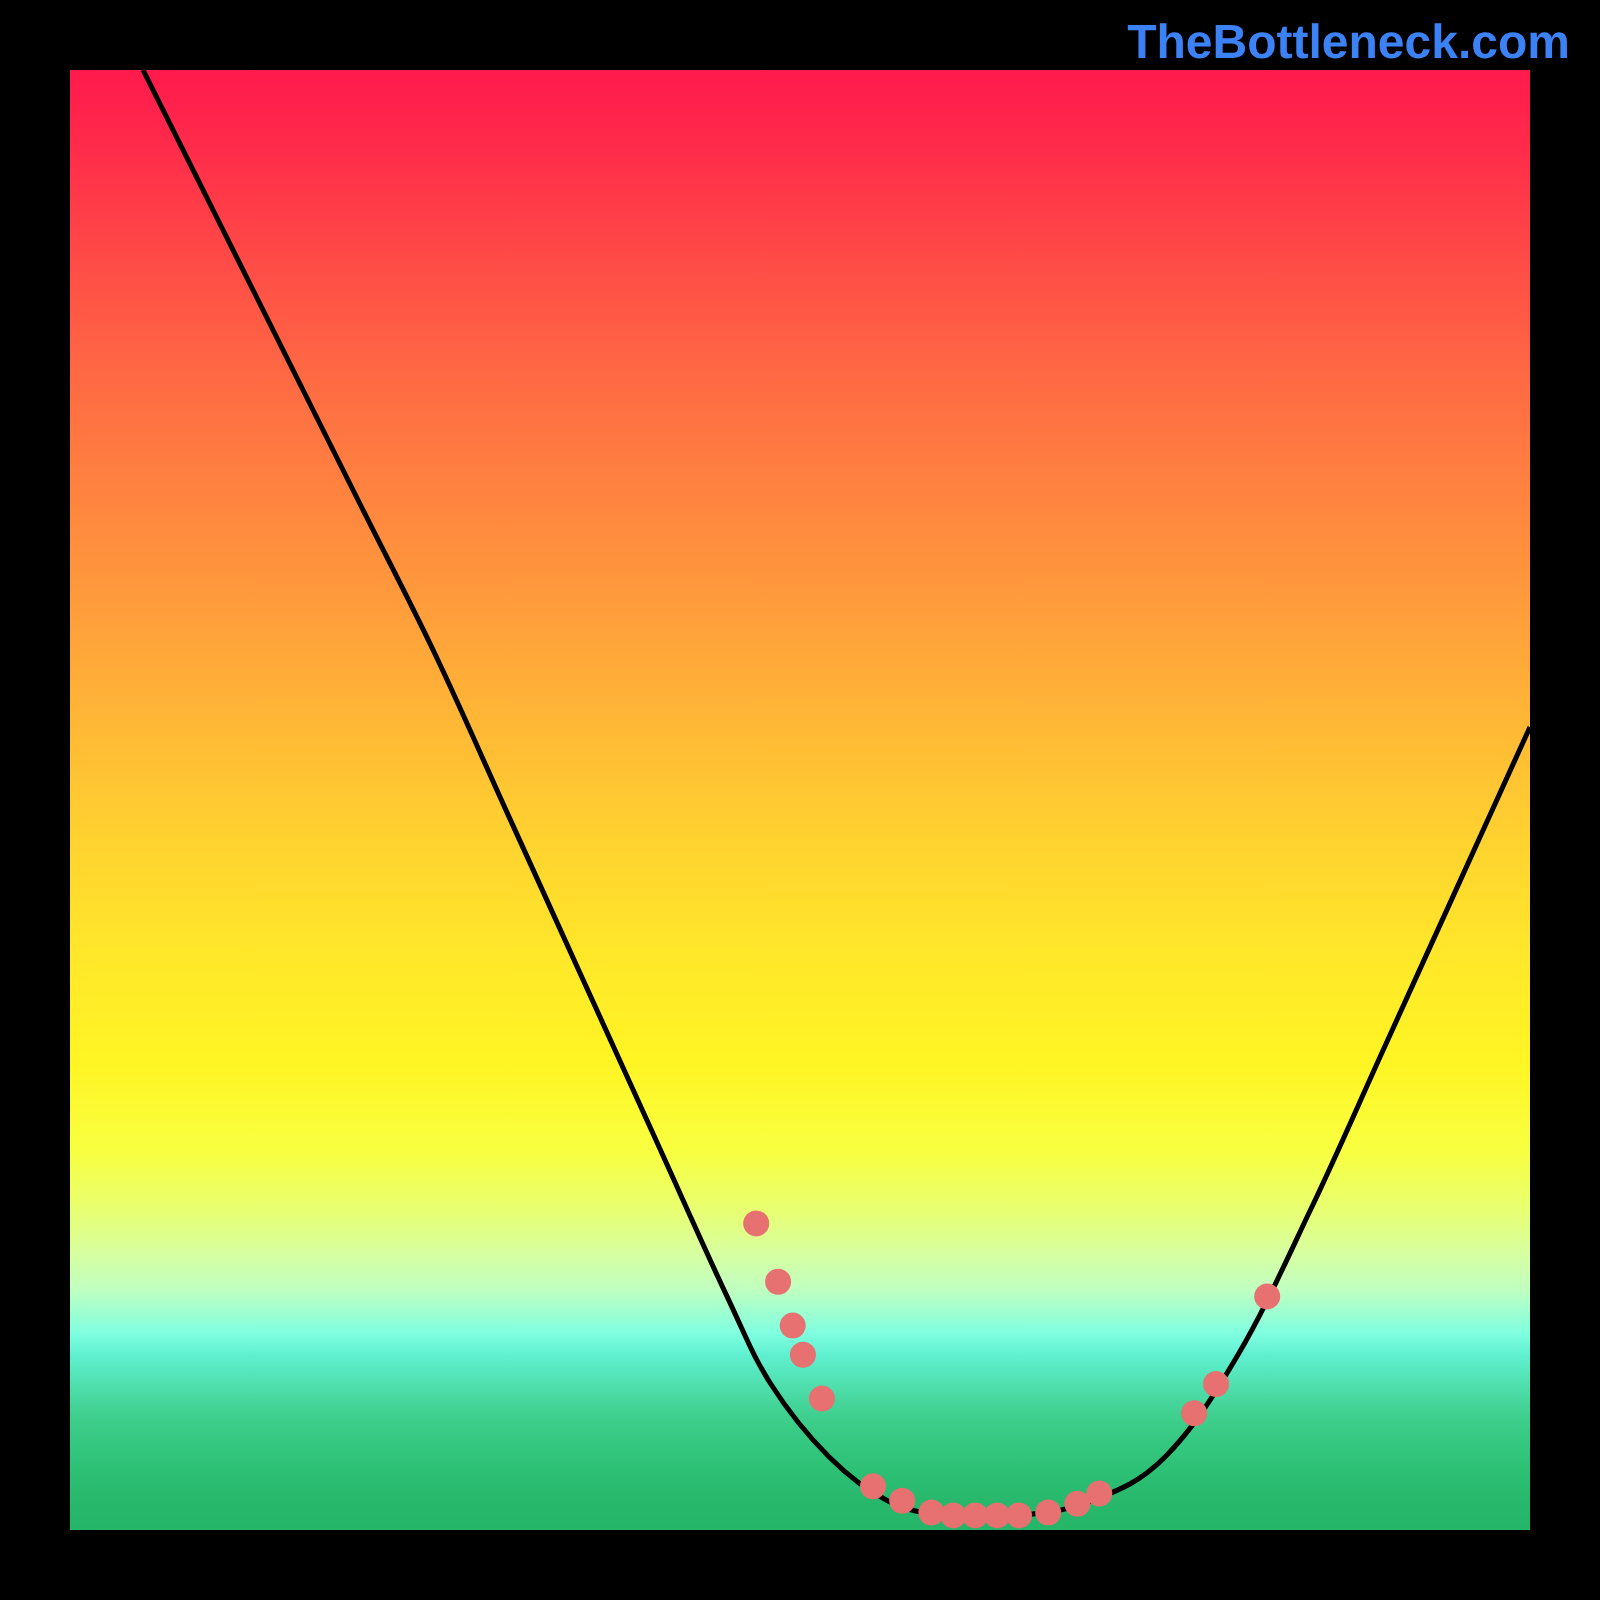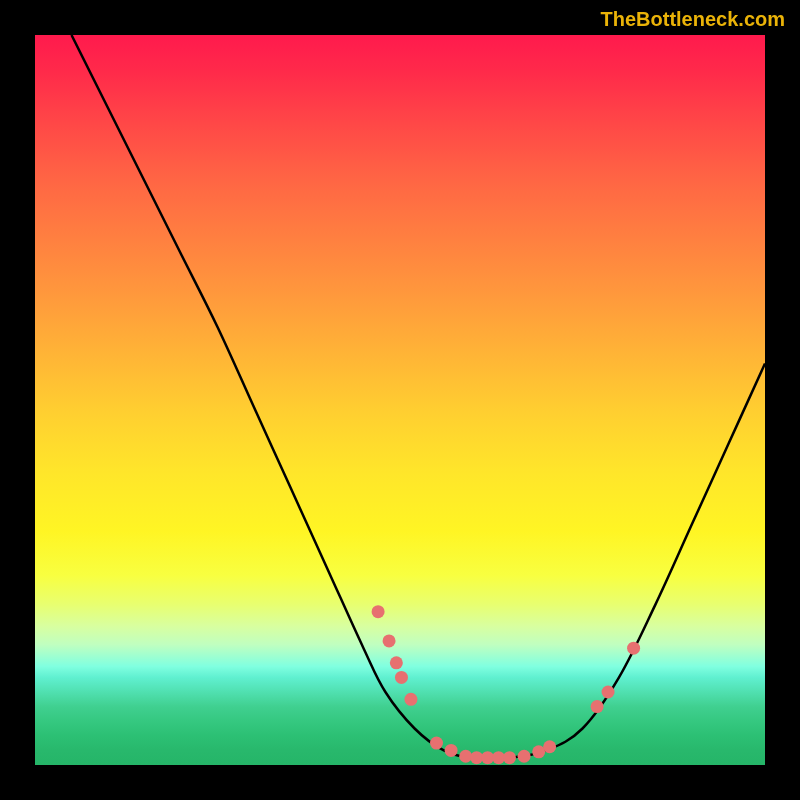--- a/index.html
+++ b/index.html
@@ -9,22 +9,22 @@
     width: 800px;
     height: 800px;
     overflow: hidden;
     position: relative;
     font-family: Arial, sans-serif;
   }
   .watermark {
     position: absolute;
     top: 8px;
     right: 15px;
-    color: #eab308;
-    font-size: 20px;
+    color: #3b82f6;
+    font-size: 24px;
     font-weight: bold;
     z-index: 10;
   }
   .plot-area {
     position: absolute;
     left: 35px;
     top: 35px;
     width: 730px;
     height: 730px;
     background: linear-gradient(to bottom,

